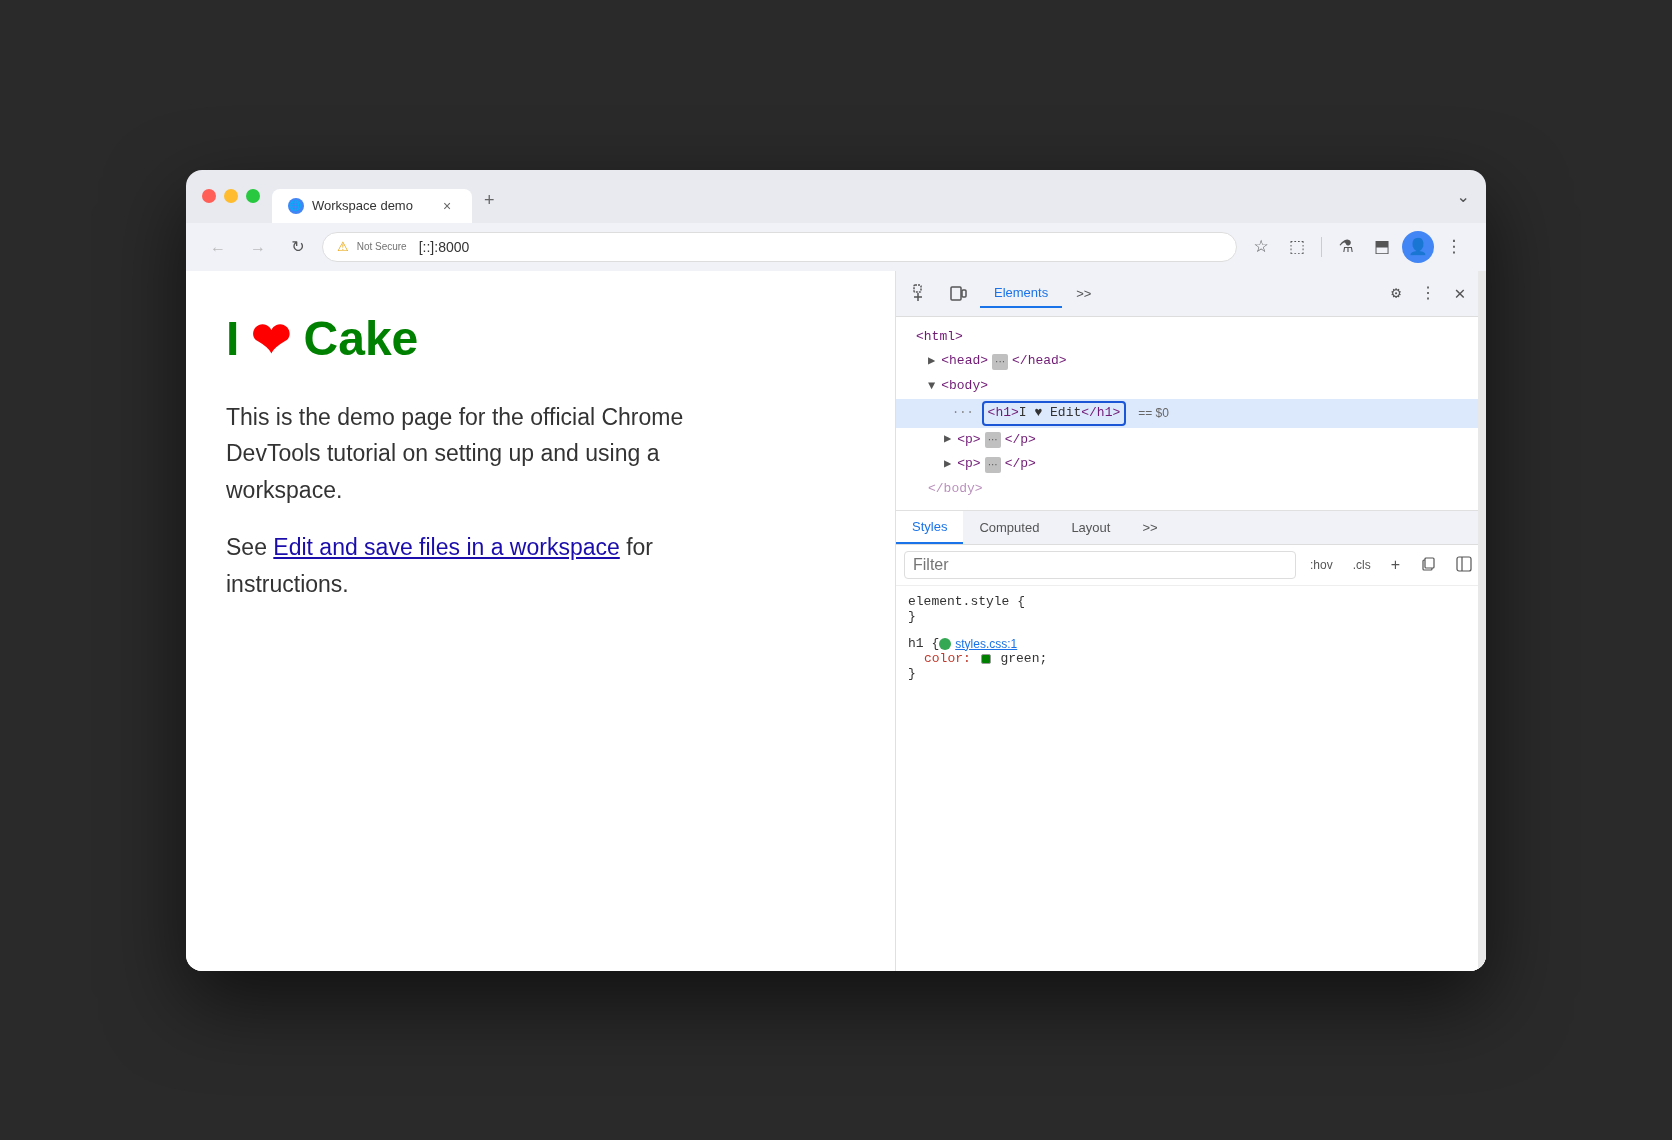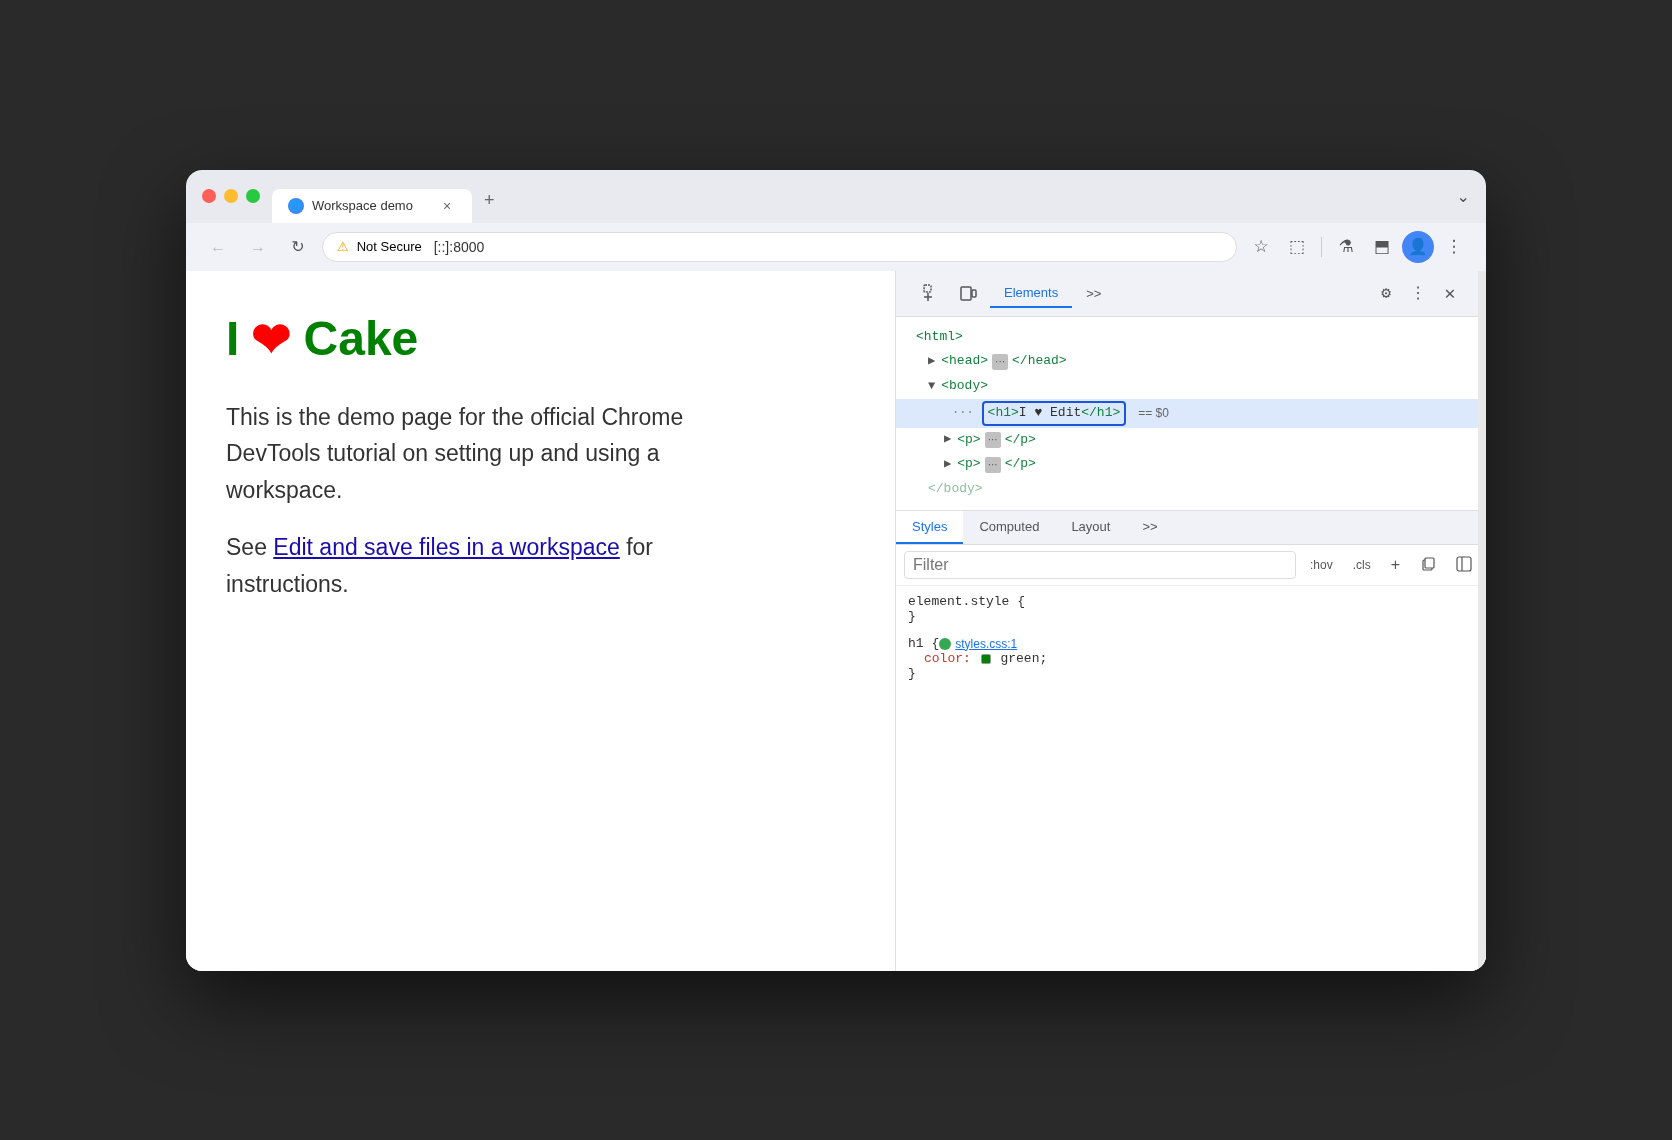--- a/index.html
+++ b/index.html
@@ -240,21 +240,21 @@
       width: 590px;
       background: #f8f9fb;
       display: flex;
       flex-direction: column;
       font-family: 'Courier New', monospace;
     }
 
     
     .devtools-toolbar {
       background: #f0f2f8;
-      padding: 8px 22px;
+      padding: 8px 12px;
       display: flex;
       align-items: flex-start;
       gap: 8px;
       border-bottom: 1px solid #ddd;
     }
 
     .dt-tool-btn {
       width: 28px;
       height: 28px;
       display: flex;
@@ -329,21 +329,21 @@
 
     .dom-indent-1 { padding-left: 32px; }
     .dom-indent-2 { padding-left: 48px; }
 
     .dom-arrow {
       color: #555;
       font-size: 12px;
       margin-right: 2px;
     }
 
-    .dom-tag { color: #15803d; }
+    .dom-tag { color: #701a75; }
     .dom-text { color: #333; }
     .dom-eq { color: #333; }
 
     .dom-selected-outline {
       border: 2px solid #1a56d6;
       border-radius: 4px;
       padding: 0 4px;
       display: inline-flex;
       align-items: center;
     }
@@ -379,21 +379,21 @@
 
     
     .styles-panel {
       flex: 1;
       background: white;
       overflow: auto;
     }
 
     .styles-tabs {
       display: flex;
-      align-items: flex-start;
+      align-items: center;
       gap: 0;
       background: #f0f2f8;
       border-bottom: 1px solid #ddd;
     }
 
     .st-tab {
       padding: 8px 16px;
       font-size: 13px;
       color: #555;
       cursor: pointer;
@@ -528,21 +528,21 @@
     </div>
     <div class="tab-chevron">⌄</div>
   </div>
 
   <div class="nav-bar">
     <div class="nav-btn disabled">←</div>
     <div class="nav-btn disabled">→</div>
     <div class="nav-btn">↻</div>
     <div class="address-bar">
       <span class="address-warning">⚠</span>
-      <span style="color:#000000;font-size:13px;">Not Secure</span>
+      <span style="color:#737373;font-size:10px;">Not Secure</span>
       <span style="font-size:14px;color:#333;margin-left:4px;">[::]:8000</span>
     </div>
     <div class="nav-icons">
       <div class="nav-icon-btn">☆</div>
       <div class="nav-icon-btn">⬚</div>
       <div class="nav-divider"></div>
       <div class="nav-icon-btn">⚗</div>
       <div class="nav-icon-btn">⬒</div>
       <div class="profile-icon">👤</div>
       <div class="nav-icon-btn">⋮</div>

